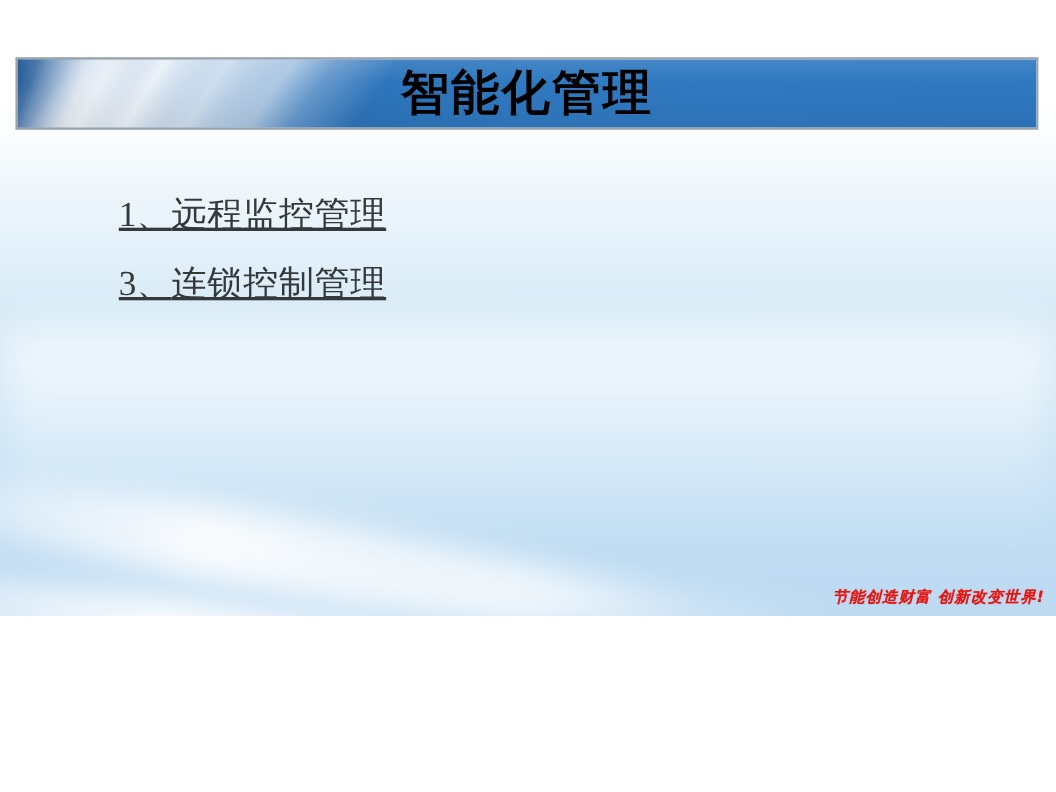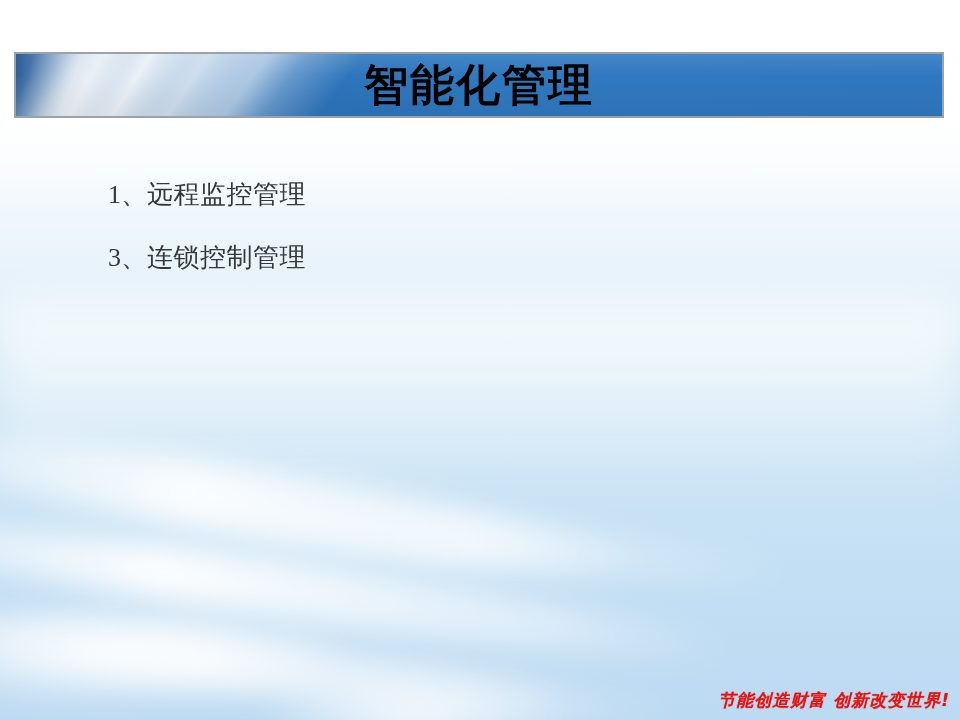--- a/index.html
+++ b/index.html
@@ -3,21 +3,21 @@
 <meta charset="utf-8">
 <style>
   html, body {
     margin: 0;
     padding: 0;
     background: #ffffff;
   }
   #slide {
     position: relative;
     width: 960px;
-    height: 720px;
+    height: 560px;
     overflow: hidden;
     font-family: "Liberation Serif", "DejaVu Serif", serif;
     
     background:
       linear-gradient(to bottom,
         #ffffff 0%,
         #ffffff 16%,
         #fbfdfe 22%,
         #f0f7fc 30%,
         #e4f1fa 40%,
@@ -125,37 +125,38 @@
 
   
   #body-list {
     position: absolute;
     left: 108px;
     top: 163px;
     width: 800px;
   }
   .list-item {
     font-family: "Liberation Serif", "DejaVu Serif", serif;
-    font-size: 26px;
+    font-size: 32px;
     line-height: 63px;
     color: #36393c;
     white-space: nowrap;
     letter-spacing: 0.5px;
+    text-decoration: underline;
   }
   .list-item .num {
     letter-spacing: 0;
   }
 
   
   #footer-slogan {
     position: absolute;
     right: 10px;
     bottom: 8px;
     font-family: "DejaVu Sans", "Liberation Sans", sans-serif;
-    font-size: 17px;
+    font-size: 14px;
     font-weight: bold;
     font-style: italic;
     color: #e8130f;
     letter-spacing: 1px;
     white-space: nowrap;
     text-shadow: 0 0 1px rgba(232,19,15,0.6);
   }
 </style>
 </head>
 <body>

